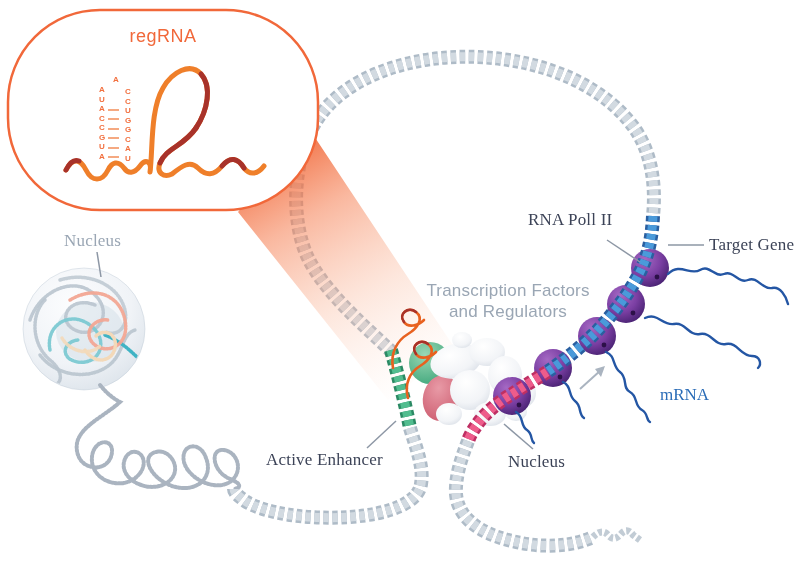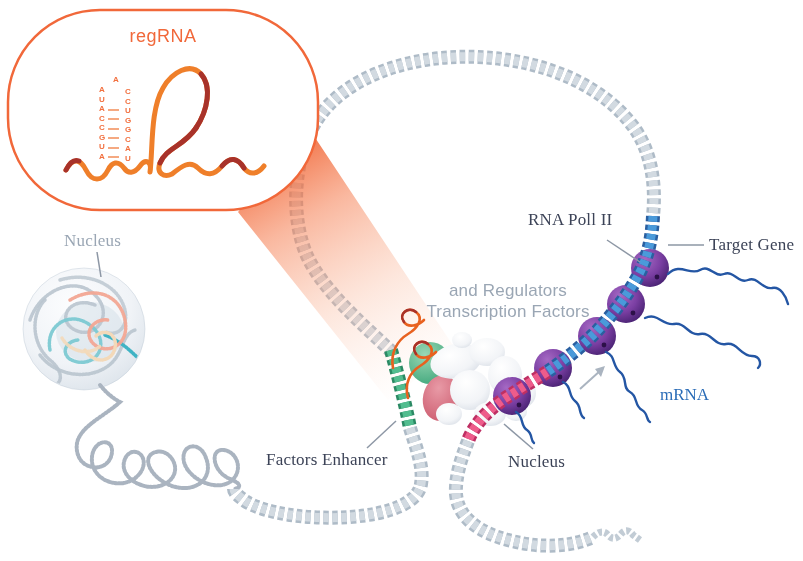--- a/index.html
+++ b/index.html
@@ -209,27 +209,27 @@
 <div class="bond" style="left:108px;top:109px"></div>
 <div class="bond" style="left:108px;top:118px"></div>
 <div class="bond" style="left:108px;top:128px"></div>
 <div class="bond" style="left:108px;top:137px"></div>
 <div class="bond" style="left:108px;top:147px"></div>
 <div class="bond" style="left:108px;top:156px"></div>
 
 <div class="lbl lbl-grey" style="left:64px;top:231px">Nucleus</div>
 
 <div id="tf-label" class="lbl-grey">
+  <div>Transcription Factors</div>
   <div>and Regulators</div>
-  <div>Transcription Factors</div>
 </div>
 
 <div class="lbl lbl-dark" style="left:528px;top:210px">RNA Poll II</div>
 
 <div class="lbl lbl-dark" style="left:709px;top:235px">Target Gene</div>
 
 <div class="lbl lbl-blue" style="left:660px;top:385px">mRNA</div>
 
-<div class="lbl lbl-dark" style="left:266px;top:450px">Factors Enhancer</div>
+<div class="lbl lbl-dark" style="left:266px;top:450px">Active Enhancer</div>
 
 <div class="lbl lbl-dark" style="left:508px;top:452px">Nucleus</div>
 
 </div>
 
 </body></html>

